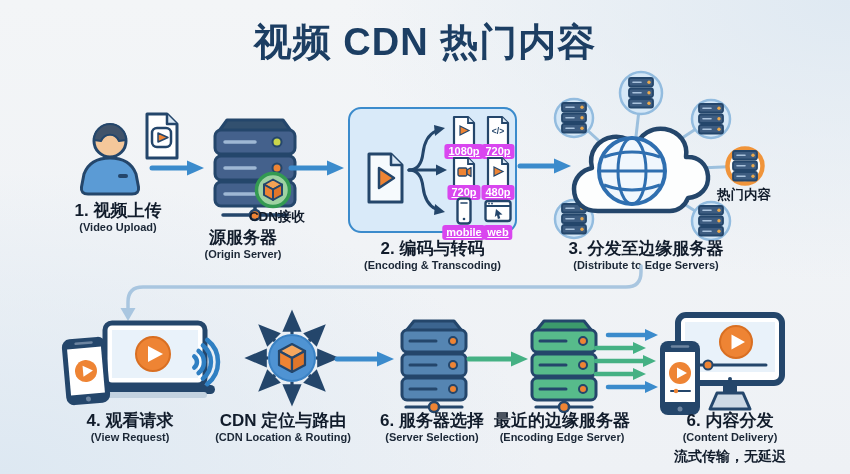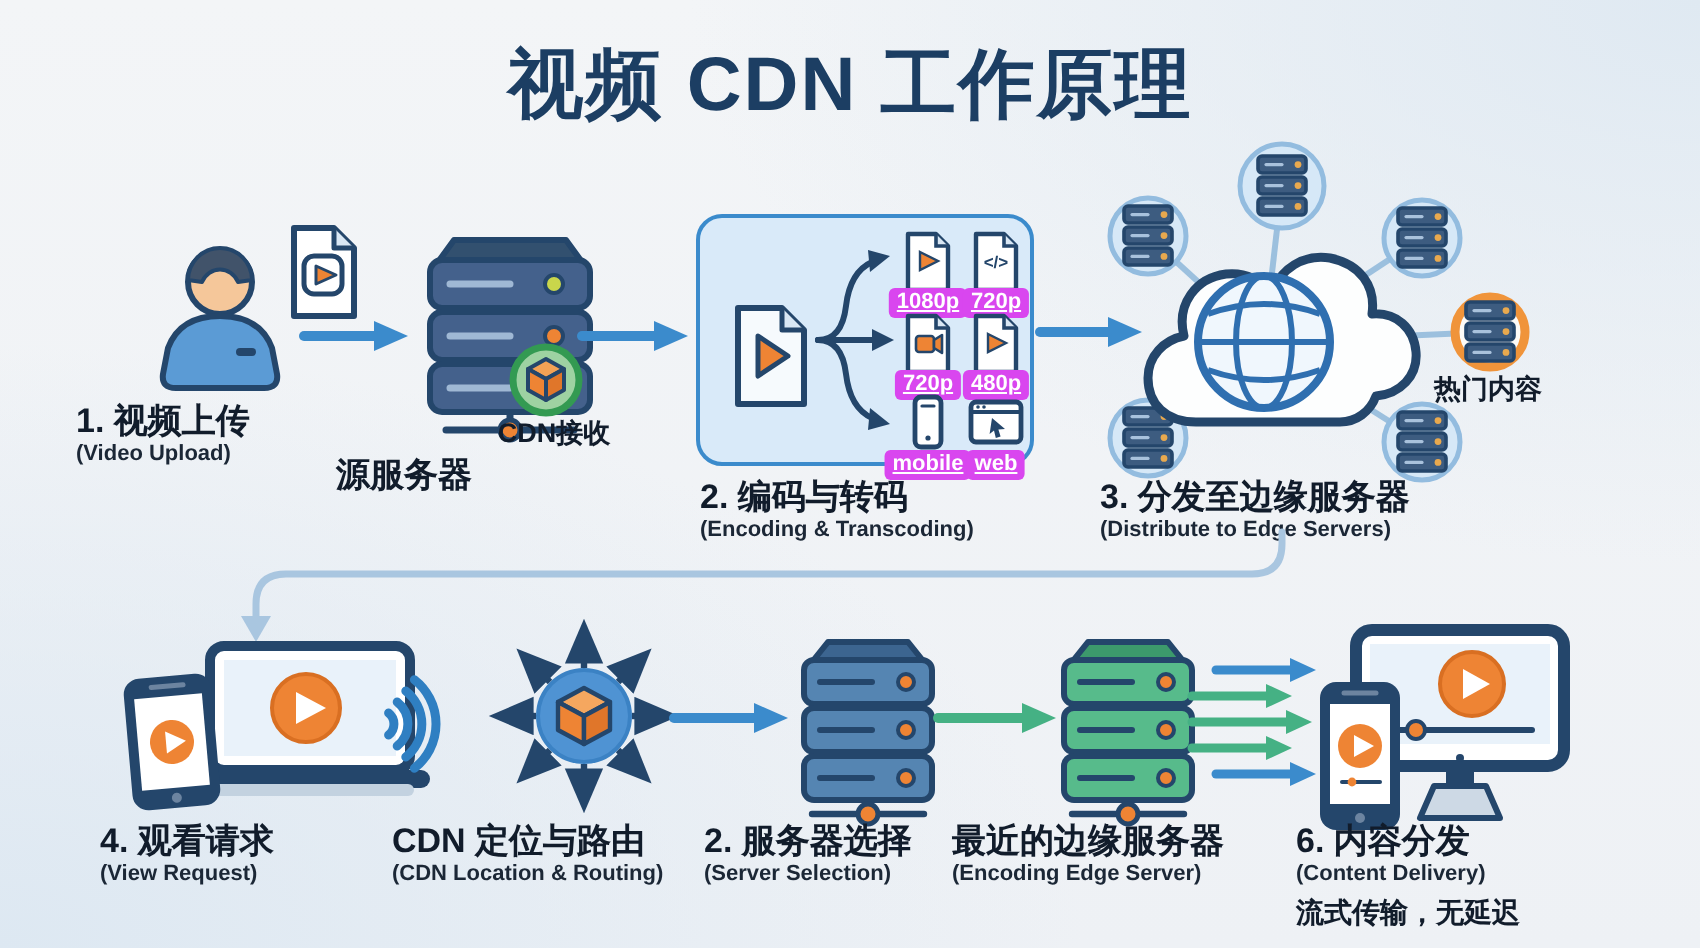--- a/index.html
+++ b/index.html
@@ -9,21 +9,21 @@
     background:
       radial-gradient(ellipse at 100% 0%, #dfe9f2 0%, rgba(223,233,242,0) 42%),
       radial-gradient(ellipse at 0% 100%, #dde8f2 0%, rgba(221,232,242,0) 45%),
       linear-gradient(180deg,#f3f5f7 0%,#eef1f5 100%);
   }
   .abs{position:absolute;}
   .title{
     position:absolute;left:0;right:0;top:17px;text-align:center;
     font-size:38px;font-weight:bold;color:#1c3e63;letter-spacing:1px;
   }
-  .lbl{position:absolute;line-height:1.25;}
+  .lbl{position:absolute;text-align:center;line-height:1.25;}
   .lbl .zh{display:block;font-size:17px;font-weight:bold;color:#111c2b;}
   .lbl .en{display:block;font-size:11px;font-weight:bold;color:#1b2736;}
   .lbl .note{display:block;font-size:14px;font-weight:bold;color:#111c2b;margin-top:3px;}
   .minilbl{position:absolute;text-align:center;font-size:13.5px;font-weight:bold;color:#111c2b;}
   .encbox{
     position:absolute;left:348px;top:107px;width:169px;height:126px;
     background:#d9eaf9;border:2.5px solid #3b8bcc;border-radius:13px;box-sizing:border-box;
   }
   .cell{position:absolute;width:36px;height:44px;}
   .badge{
@@ -31,21 +31,21 @@
     background:#d946ef;color:#fff;font-size:11px;font-weight:bold;
     padding:1px 4px;border-radius:3px;white-space:nowrap;line-height:1.2;text-decoration:underline;
   }
   svg{display:block;overflow:visible;}
 </style>
 </head>
 <body>
 
 <div class="canvas">
 
-  <div class="title">视频 CDN 工作原理</div>
+  <div class="title">视频 CDN 热门内容</div>
 
   <svg class="abs" style="left:75px;top:114px" width="70" height="88" viewBox="0 0 70 88">
     <circle cx="35" cy="27" r="16" fill="#f5c79a" stroke="#24466b" stroke-width="3"></circle>
     <path d="M19 26 A16 16 0 0 1 51 26 L44 27 A10 11 0 0 0 26 27 Z" fill="#41536a" stroke="#24466b" stroke-width="2" stroke-linejoin="round"></path>
     <path d="M35 44 Q15 44 9 60 L6.5 73 Q5.5 80 13 80 L57 80 Q64.5 80 63.5 73 L61 60 Q55 44 35 44 Z" fill="#5b9bd5" stroke="#24466b" stroke-width="3" stroke-linejoin="round"></path>
     <rect x="43" y="60" width="10" height="4" rx="2" fill="#24466b"></rect>
   </svg>
 
   <svg class="abs" style="left:141px;top:111px" width="40" height="50" viewBox="0 0 40 50">
     <path d="M6 3 L26 3 L36 13 L36 47 L6 47 Z" fill="#fff" stroke="#24466b" stroke-width="3" stroke-linejoin="round"></path>
@@ -82,20 +82,21 @@
   <svg class="abs" style="left:253px;top:170px" width="40" height="40" viewBox="0 0 40 40">
     <circle cx="20" cy="20" r="16.5" fill="#9ed2a2" stroke="#339a52" stroke-width="3.5"></circle>
     <polygon points="20,9.5 29,14.5 20,19.5 11,14.5" fill="#f3a255" stroke="#24466b" stroke-width="2" stroke-linejoin="round"></polygon>
     <polygon points="11,14.5 20,19.5 20,30 11,25" fill="#ee8434" stroke="#24466b" stroke-width="2" stroke-linejoin="round"></polygon>
     <polygon points="29,14.5 20,19.5 20,30 29,25" fill="#e0762a" stroke="#24466b" stroke-width="2" stroke-linejoin="round"></polygon>
   </svg>
   <div class="minilbl" style="left:235px;top:208px;width:84px;">CDN接收</div>
 
   <div class="lbl" style="left:168px;top:227px;width:150px;">
     <span class="zh">源服务器</span>
+    <span class="en">(Origin Server)</span>
   </div>
 
   <svg class="abs" style="left:288px;top:159px" width="58" height="18" viewBox="0 0 58 18">
     <line x1="3" y1="9" x2="40" y2="9" stroke="#3b8bcc" stroke-width="5" stroke-linecap="round"></line>
     <polygon points="39,1.5 39,16.5 56,9" fill="#3b8bcc"></polygon>
   </svg>
 
   <div class="encbox">
 
     <svg class="abs" style="left:13px;top:42px" width="44" height="54" viewBox="0 0 44 54">
@@ -316,21 +317,21 @@
     <line x1="14" y1="23" x2="40" y2="23" stroke="#24466b" stroke-width="3" stroke-linecap="round"></line>
     <line x1="14" y1="47" x2="40" y2="47" stroke="#24466b" stroke-width="3" stroke-linecap="round"></line>
     <line x1="14" y1="71" x2="40" y2="71" stroke="#24466b" stroke-width="3" stroke-linecap="round"></line>
     <circle cx="57" cy="23" r="4" fill="#ee8434" stroke="#24466b" stroke-width="2"></circle>
     <circle cx="57" cy="47" r="4" fill="#ee8434" stroke="#24466b" stroke-width="2"></circle>
     <circle cx="57" cy="71" r="4" fill="#ee8434" stroke="#24466b" stroke-width="2"></circle>
     <circle cx="38" cy="89" r="5" fill="#ee8434" stroke="#24466b" stroke-width="2.5"></circle>
   </svg>
 
   <div class="lbl" style="left:352px;top:410px;width:160px;">
-    <span class="zh">2. 服务器选择</span>
+    <span class="zh">6. 服务器选择</span>
     <span class="en">(Server Selection)</span>
   </div>
 
   <svg class="abs" style="left:466px;top:350px" width="64" height="18" viewBox="0 0 64 18">
     <line x1="3" y1="9" x2="46" y2="9" stroke="#45b184" stroke-width="5" stroke-linecap="round"></line>
     <polygon points="45,1.5 45,16.5 62,9" fill="#45b184"></polygon>
   </svg>
 
   <svg class="abs" style="left:526px;top:318px" width="76" height="94" viewBox="0 0 76 94">
     <polygon points="10,13 66,13 58,3 18,3" fill="#3c9a6c" stroke="#24466b" stroke-width="3" stroke-linejoin="round"></polygon>

